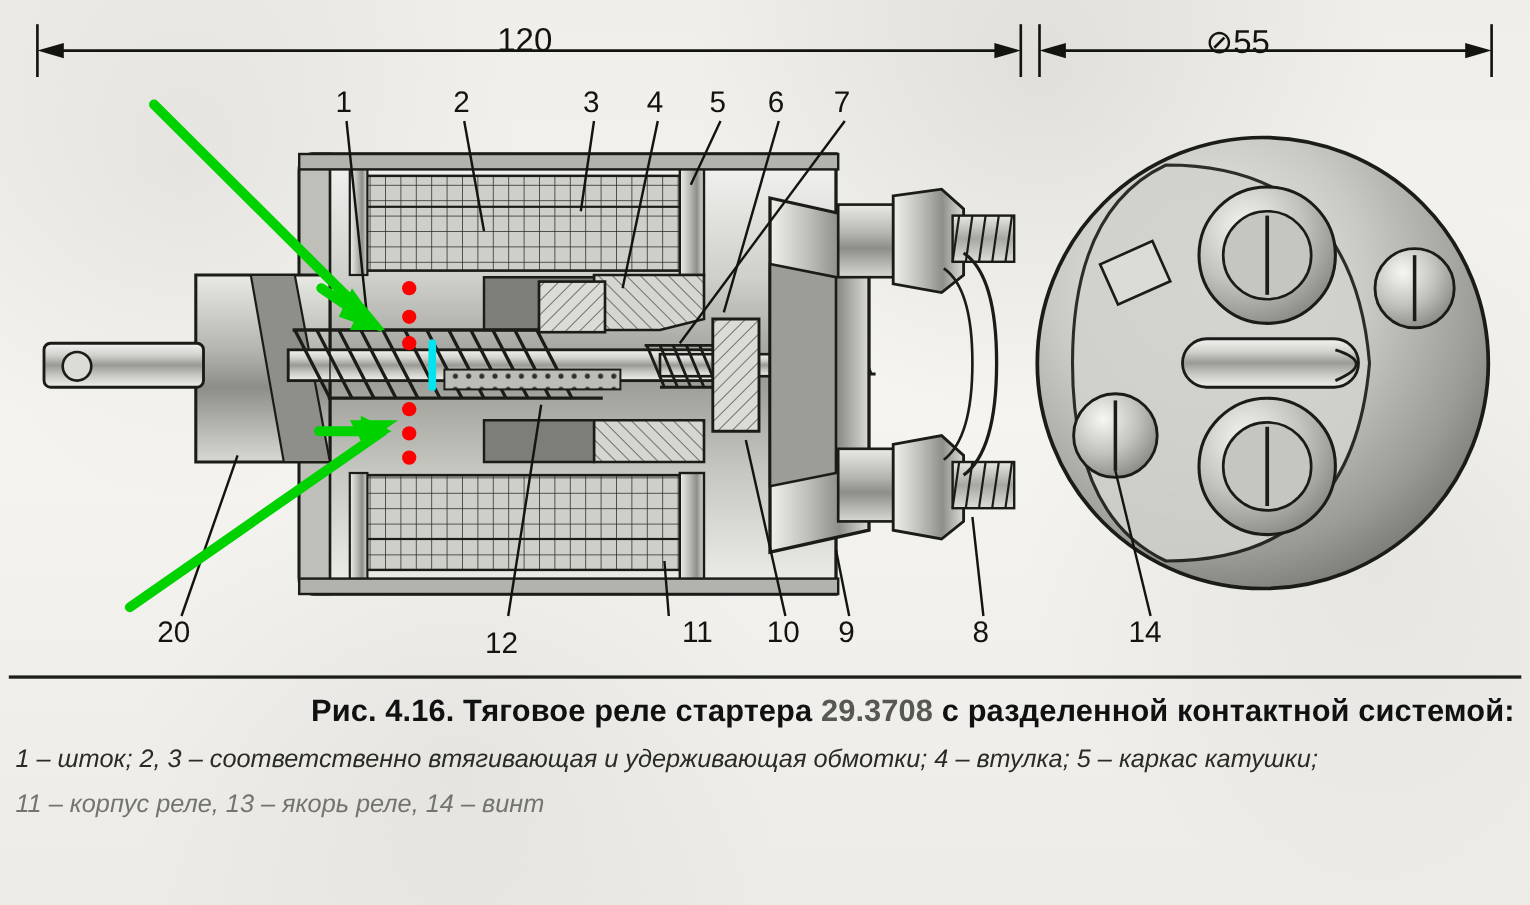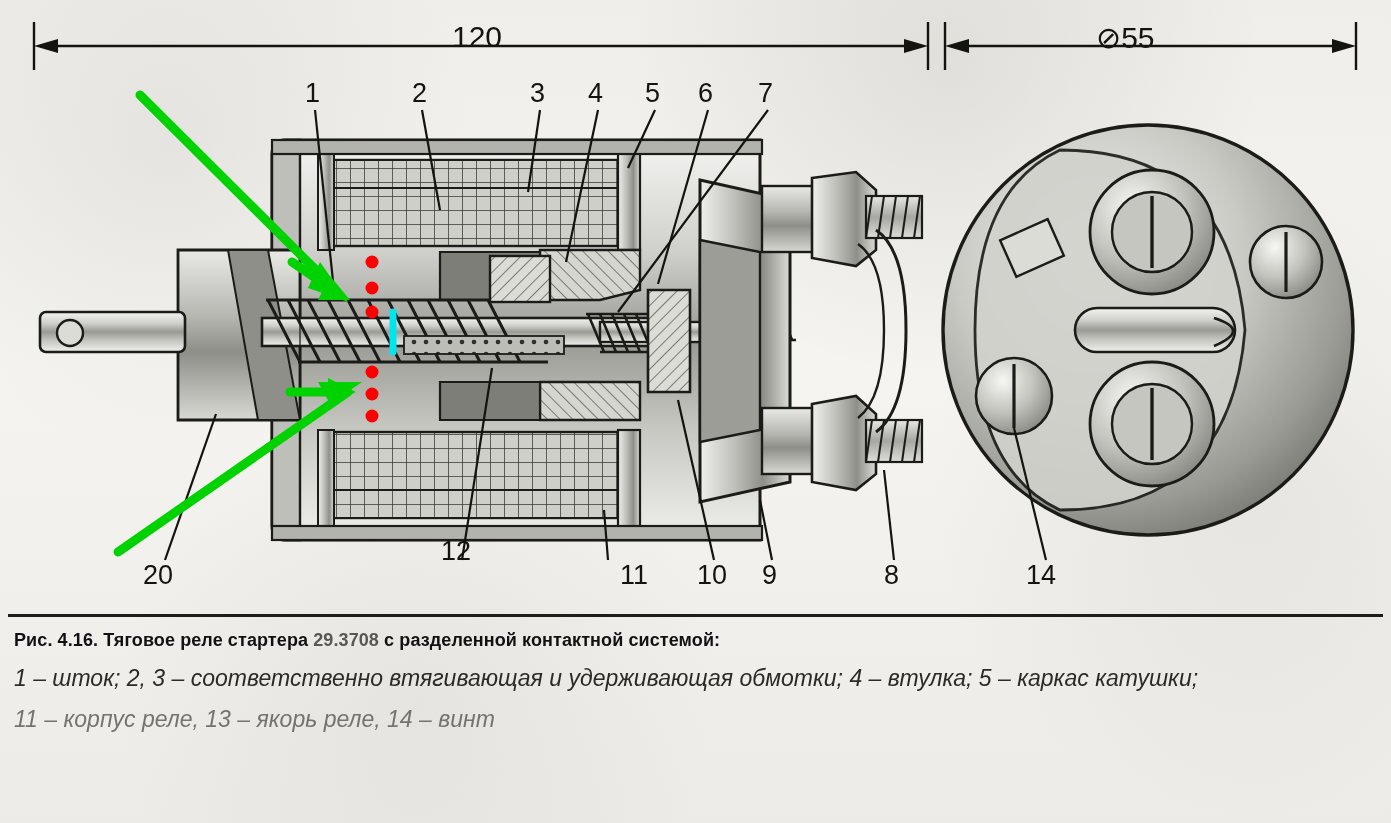--- a/index.html
+++ b/index.html
@@ -61,26 +61,27 @@
     position: absolute;
     left: 0;
     top: 612px;
     width: 1391px;
     height: 211px;
     padding: 0 14px;
     box-sizing: border-box;
   }
   .cap-title {
     font-family: "Liberation Sans", sans-serif;
-    font-size: 18px;
+    font-size: 28px;
     font-weight: bold;
     color: #111;
     letter-spacing: 0.1px;
     margin-top: 18px;
     white-space: nowrap;
+    text-align: right;
   }
   .cap-line {
     font-family: "Liberation Sans", sans-serif;
     font-size: 23px;
     font-style: italic;
     color: #141414;
     margin-top: 14px;
     white-space: nowrap;
   }
   .fade1 { color: #2a2a27; }
@@ -353,21 +354,21 @@
 
     <div class="callout" style="left:305px; top:80px;">1</div>
     <div class="callout" style="left:412px; top:80px;">2</div>
     <div class="callout" style="left:530px; top:80px;">3</div>
     <div class="callout" style="left:588px; top:80px;">4</div>
     <div class="callout" style="left:645px; top:80px;">5</div>
     <div class="callout" style="left:698px; top:80px;">6</div>
     <div class="callout" style="left:758px; top:80px;">7</div>
 
     <div class="callout" style="left:143px; top:562px;">20</div>
-    <div class="callout" style="left:441px; top:538px;text-align:right;">12</div>
+    <div class="callout" style="left:441px; top:572px;text-align:right;">12</div>
     <div class="callout" style="left:620px; top:562px;">11</div>
     <div class="callout" style="left:697px; top:562px;">10</div>
     <div class="callout" style="left:762px; top:562px;">9</div>
     <div class="callout" style="left:884px; top:562px;">8</div>
 
     <div class="callout" style="left:1026px; top:562px;">14</div>
   </div>
 
   <div id="cap-rule"></div>
 

